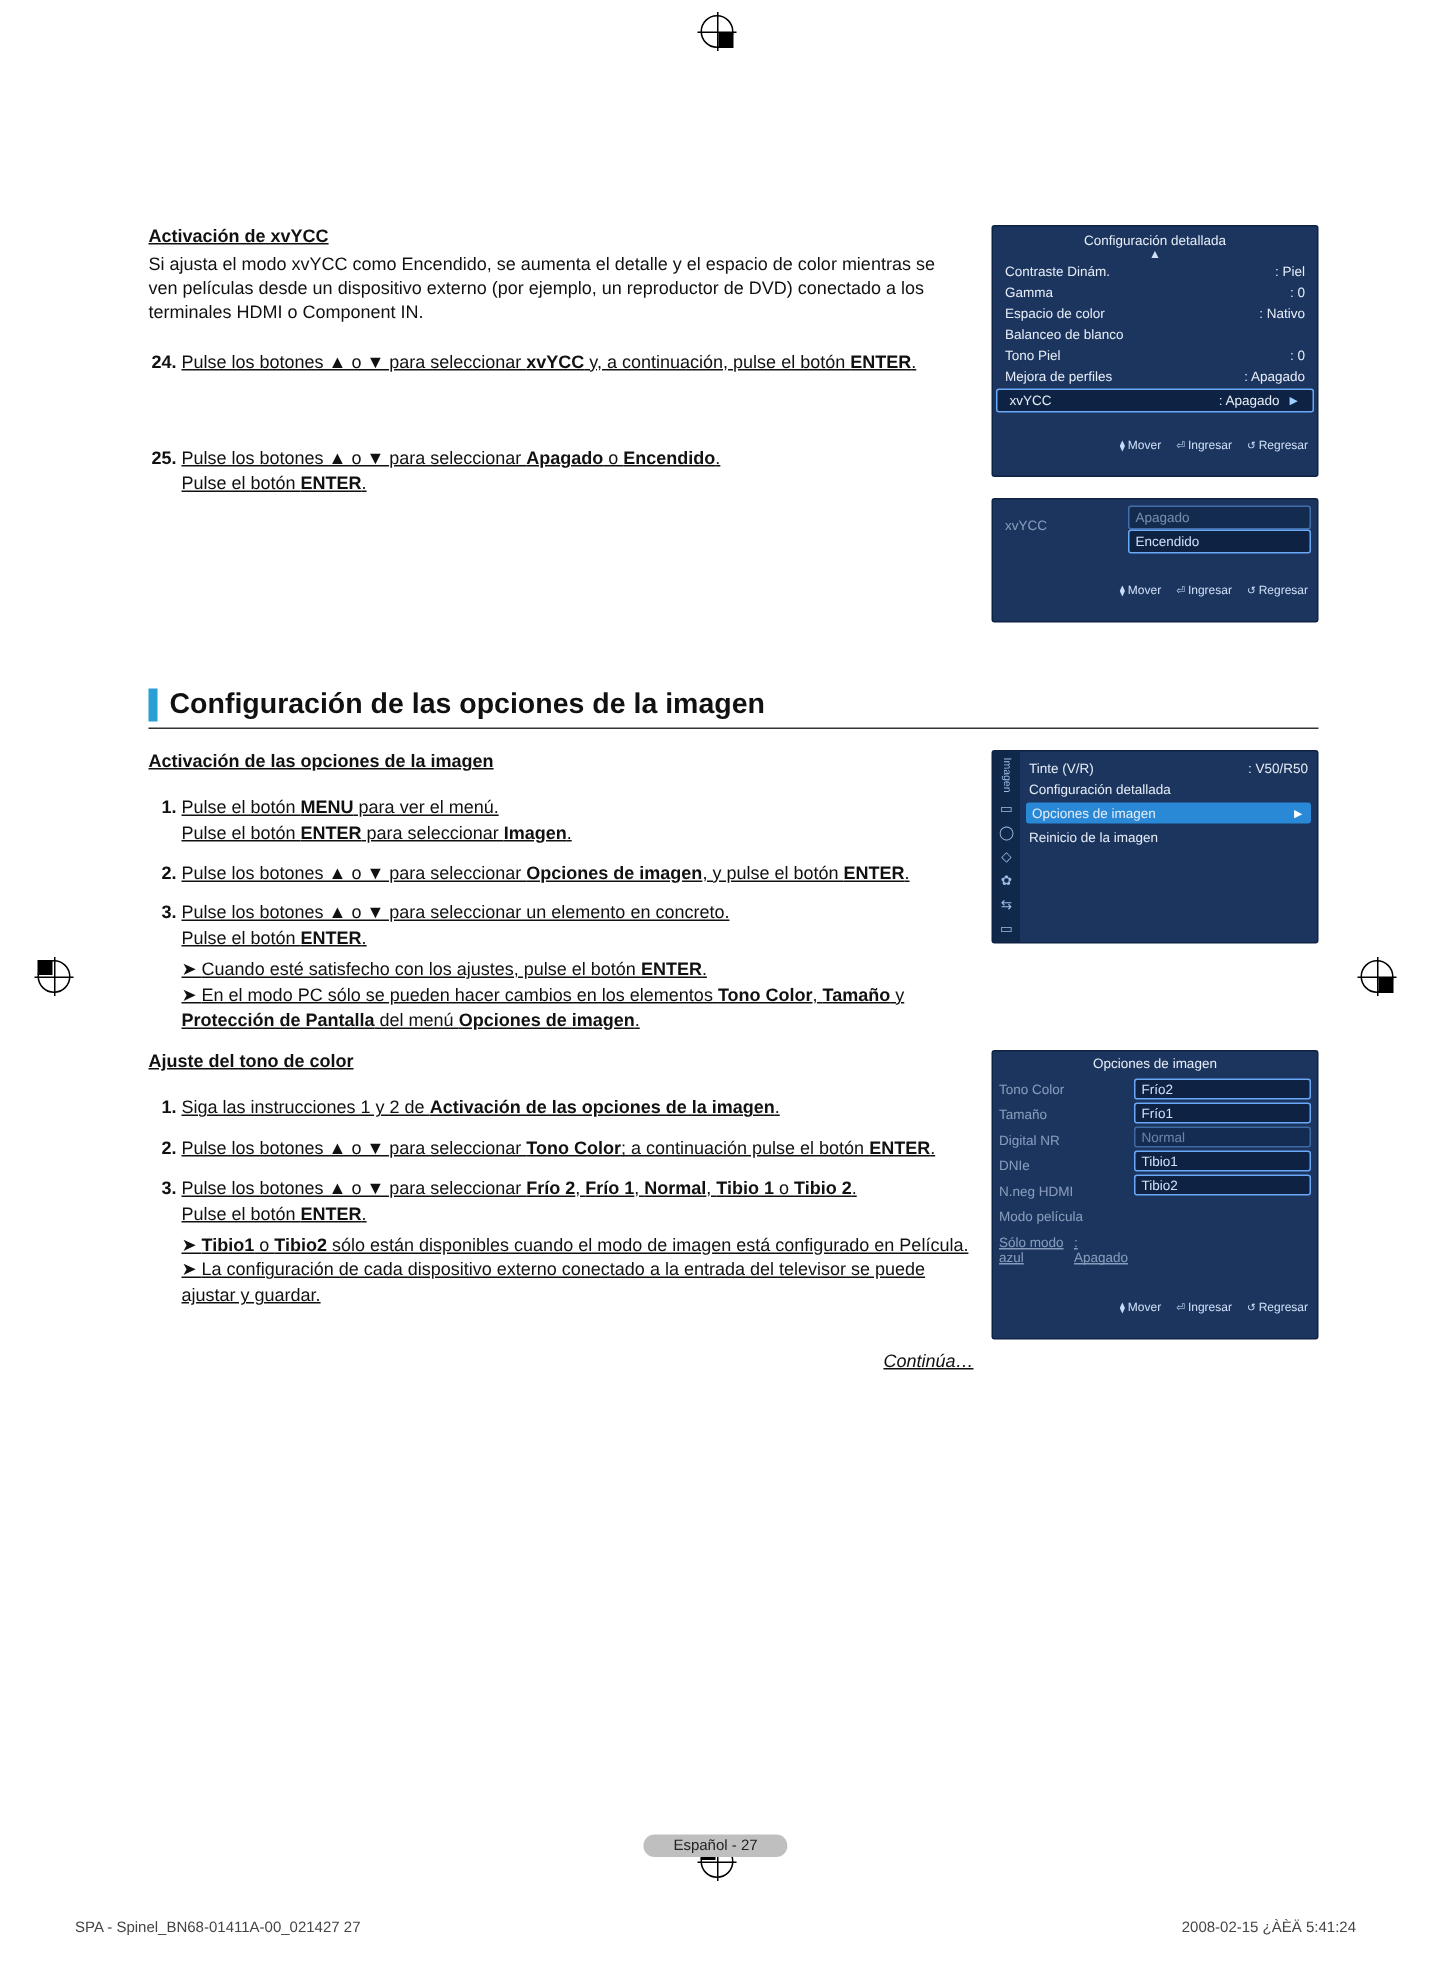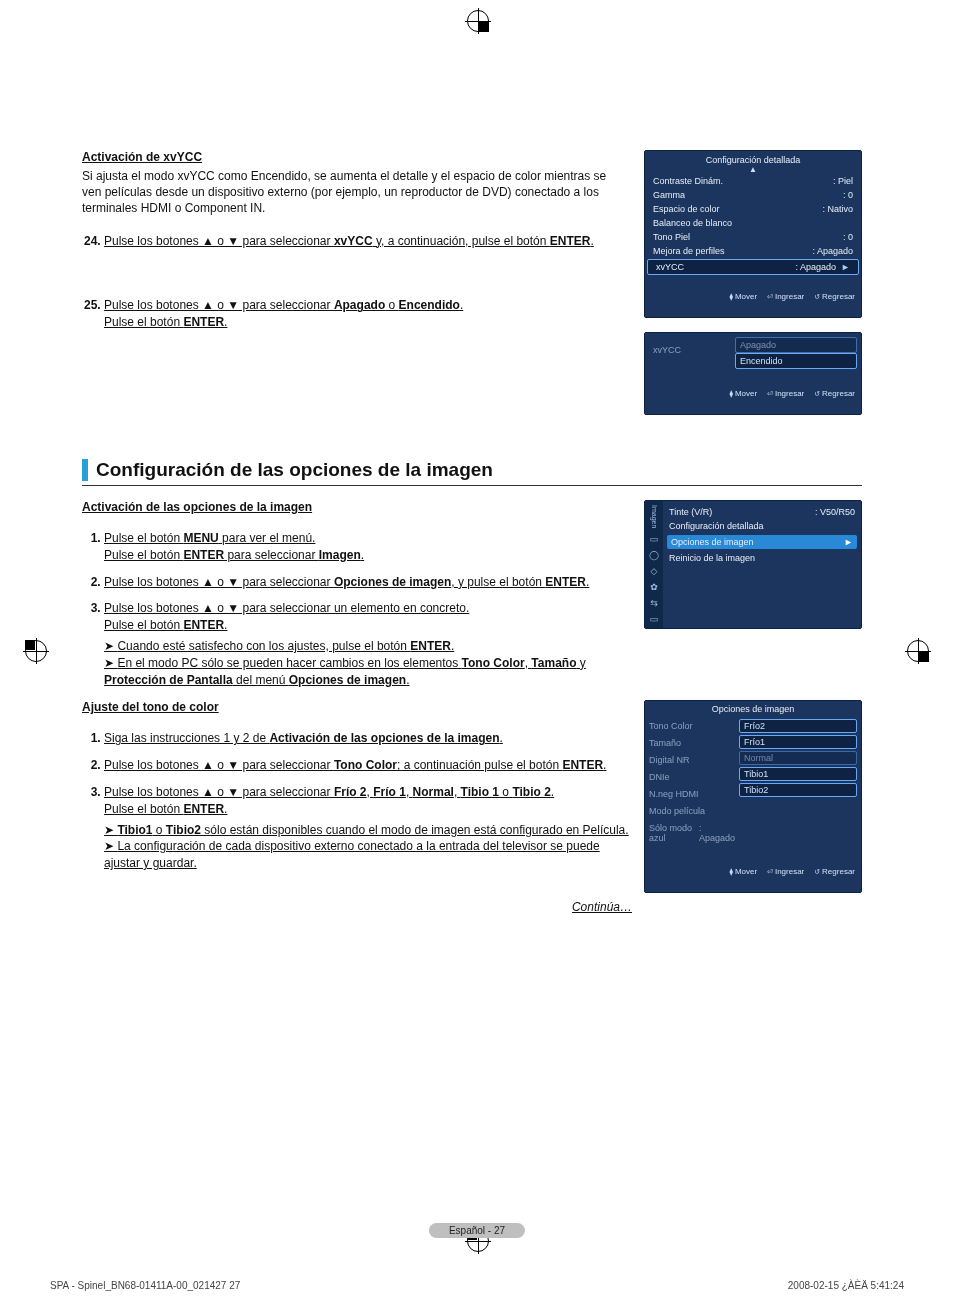--- a/index.html
+++ b/index.html
@@ -29,21 +29,21 @@
   .regmark.left { left: 25px;  top: 640px; }
   .regmark.right{ right: 25px; top: 640px; }
   .regmark.bottom{ left:467px; top:1230px; }
   .regmark.top .q  { right:-1px; bottom:-1px; }
   .regmark.left .q { left:-1px;  top:-1px; }
   .regmark.right .q{ right:-1px; bottom:-1px; }
   .regmark.bottom .q{ left:-1px; top:-1px; }
 
   .page {
     position: absolute;
-    left: 82px; top: 150px;
+    left: 99px; top: 150px;
     width: 780px;
   }
 
   
   .two-col { display: flex; gap: 18px; }
   .col-text { flex: 1 1 auto; min-width: 0; }
   .col-ui   { width: 218px; flex: 0 0 218px; }
 
   
   h4 { margin: 0 0 2px 0; font-size: 12px; font-weight: 700; }
@@ -102,21 +102,21 @@
   .osd-side .row.sel .play { color:#fff; }
 
   .osd-imgopt { background:#1c355e; border:1px solid #0e2344; border-radius:2px; color:#cfe0f8; font-size:9px; }
   .osd-imgopt .title { text-align:center; padding:3px 0; color:#e6edf7; }
   .osd-imgopt .wrap { display:flex; padding:2px 4px 6px 4px; gap:4px; }
   .osd-imgopt .labels { flex:0 0 86px; display:flex; flex-direction:column; gap:3px; opacity:.6; }
   .osd-imgopt .labels div { padding:2px 0; }
   .osd-imgopt .values { flex:1; display:flex; flex-direction:column; gap:2px; }
   .osd-imgopt .vbox  { border:1px solid #6aa8f8; background:#0e2344; padding:1px 4px; border-radius:2px; }
   .osd-imgopt .vbox.dim { opacity:.45; }
-  .osd-imgopt .valrow { display:flex; justify-content:space-between; padding:2px 0; }
+  .osd-imgopt .valrow { display:flex; justify-content:space-between; padding:2px 0;text-decoration:underline; }
 
   
   .footer-pill {
     position:absolute; left:50%; transform:translateX(-50%); top:1223px;
     background:#bfbfbf; color:#222; border-radius:10px; font-size:10px; padding:2px 20px;
   }
   .doc-code { position:absolute; left:50px; top:1280px; font-size:10px; color:#444; }
   .doc-time { position:absolute; right:50px; top:1280px; font-size:10px; color:#444; }
 </style>
 </head>

